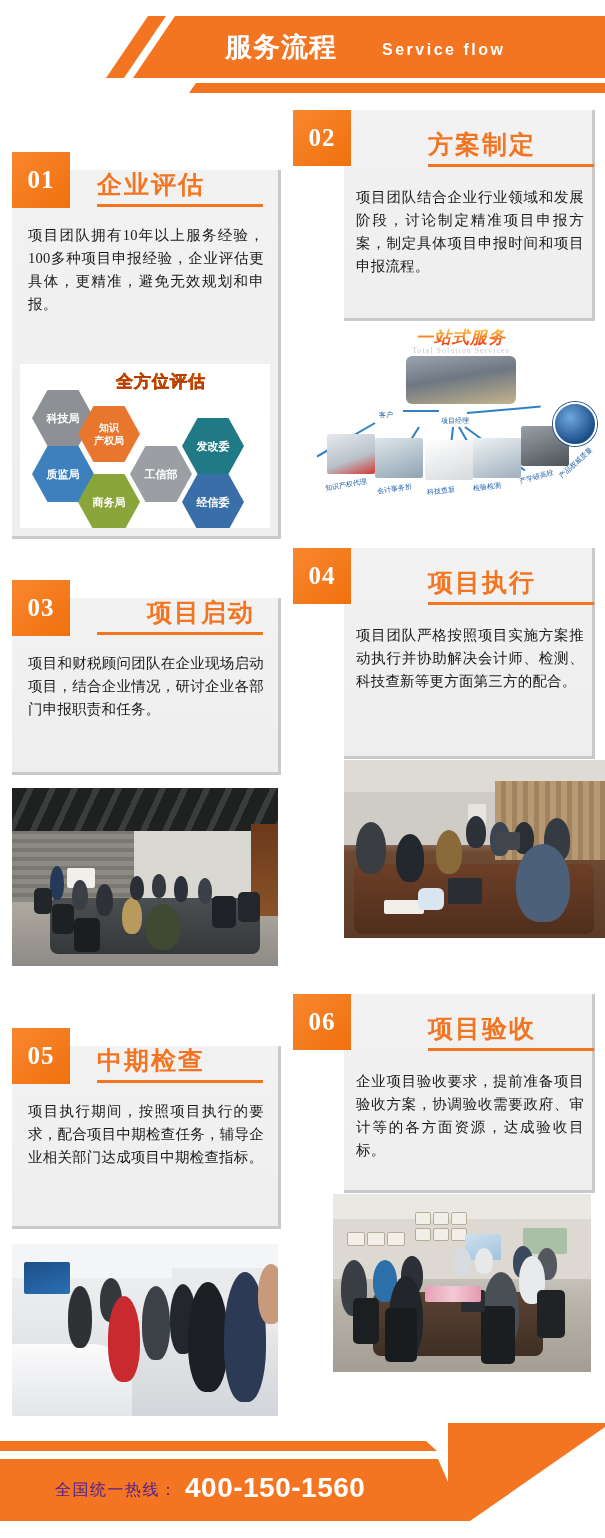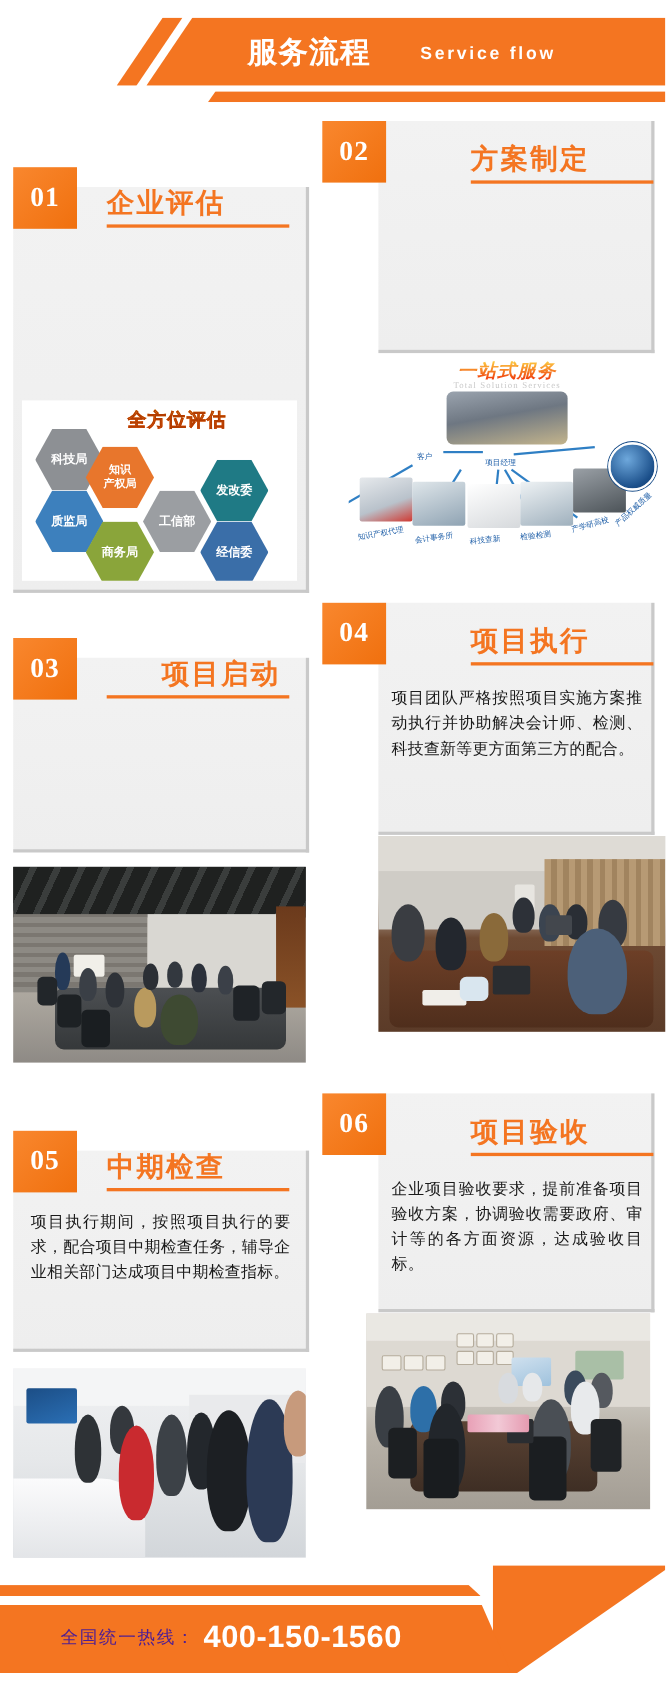--- a/index.html
+++ b/index.html
@@ -160,20 +160,21 @@
   <div class="hdr-underline"></div>
   <div class="hdr-title">服务流程</div>
   <div class="hdr-sub">Service flow</div>
 </div>
 
 <div class="card" style="left:12px; top:152px; width:272px; height:390px;">
   <div class="panel" style="left:0; top:18px; width:266px; height:366px;"></div>
   <div class="badge" style="left:0; top:0;">01</div>
   <div class="card-title" style="left:85px; top:16px;">企业评估</div>
   <div class="title-rule" style="left:85px; top:52px; width:166px;"></div>
+  <div class="card-body" style="left:16px; top:72px; width:236px;">项目团队拥有10年以上服务经验，100多种项目申报经验，企业评估更具体，更精准，避免无效规划和申报。</div>
 
   <div class="photo hexgraphic" style="left:8px; top:212px; width:250px; height:164px;">
     <div class="hg-title">全方位评估</div>
     <div class="hex" style="left:12px;  top:26px;  background:#8d9094;">
         <span>科技局</span>
       </div>
     <div class="hex" style="left:58px;  top:42px;  background:#e8762c; font-size:10px;">
         <span>知识<br>产权局</span>
       </div>
     <div class="hex" style="left:12px;  top:82px;  background:#3d80bd;">
@@ -192,20 +193,21 @@
         <span>经信委</span>
       </div>
   </div>
 </div>
 
 <div class="card" style="left:293px; top:110px; width:312px; height:410px;">
   <div class="panel" style="left:51px; top:0; width:248px; height:208px;"></div>
   <div class="badge" style="left:0; top:0;">02</div>
   <div class="card-title" style="left:135px; top:18px;">方案制定</div>
   <div class="title-rule" style="left:135px; top:54px; width:166px;"></div>
+  <div class="card-body" style="left:63px; top:76px; width:228px;">项目团队结合企业行业领域和发展阶段，讨论制定精准项目申报方案，制定具体项目申报时间和项目申报流程。</div>
 
   <div class="photo onestop" style="left:24px; top:212px; width:288px; height:196px;">
     <div class="os-title">一站式服务</div>
     <div class="os-sub">Total Solution Services</div>
     <div class="os-hero"></div>
     <div class="os-node" style="left:62px; top:88px;">客户</div>
     <div class="os-node" style="left:124px; top:94px;">项目经理</div>
     <div class="os-arrow" style="left:86px;  top:88px;  width:36px;"></div>
     <div class="os-arrow" style="left:150px; top:90px;  width:74px; transform:rotate(-5deg);"></div>
     <div class="os-arrow" style="left:58px;  top:100px; width:76px; transform:rotate(150deg);"></div>
@@ -226,20 +228,21 @@
     <div class="os-node" style="left:202px; top:150px; transform:rotate(-16deg);">产学研高校</div>
     <div class="os-node" style="left:238px; top:136px; transform:rotate(-42deg);">产品权威质量</div>
   </div>
 </div>
 
 <div class="card" style="left:12px; top:580px; width:272px; height:400px;">
   <div class="panel" style="left:0; top:18px; width:266px; height:174px;"></div>
   <div class="badge" style="left:0; top:0;">03</div>
   <div class="card-title" style="left:102px; top:16px;margin-left:33px;">项目启动</div>
   <div class="title-rule" style="left:85px; top:52px; width:166px;"></div>
+  <div class="card-body" style="left:16px; top:72px; width:236px;">项目和财税顾问团队在企业现场启动项目，结合企业情况，研讨企业各部门申报职责和任务。</div>
 
   <div class="photo" style="left:0; top:208px; width:266px; height:178px; background:linear-gradient(180deg,#2a2c2b 0%,#2a2c2b 22%,#8c8073 23%,#b9b3aa 46%,#a9a49c 70%,#8e8a85 100%);">
     <div class="ph-ceiling" style="background:repeating-linear-gradient(115deg,#1f2120 0 14px,#3a3d3c 14px 20px);"></div>
     <div class="ph-wall" style="left:0; top:24%; width:46%; height:40%; background:repeating-linear-gradient(0deg,#8d8a84 0 5px,#7b7771 5px 9px);"></div>
     <div class="ph-wall" style="left:46%; top:24%; width:44%; height:40%; background:#d9d7d2;"></div>
     <div class="ph-wall" style="left:90%; top:20%; width:10%; height:52%; background:linear-gradient(180deg,#6b3a1c,#8a5227);"></div>
     <div class="ph-screen" style="left:55px; top:80px; width:28px; height:20px; background:#f1efe9;"></div>
     <div class="ph-table" style="left:38px; top:110px; width:210px; height:56px; background:linear-gradient(180deg,#4c4f52,#35383a);"></div>
     <div class="ph-person" style="left:38px; top:78px; width:14px; height:34px; background:#253a58;"></div>
     <div class="ph-person" style="left:60px; top:92px; width:16px; height:30px; background:#3a3f46;"></div>

